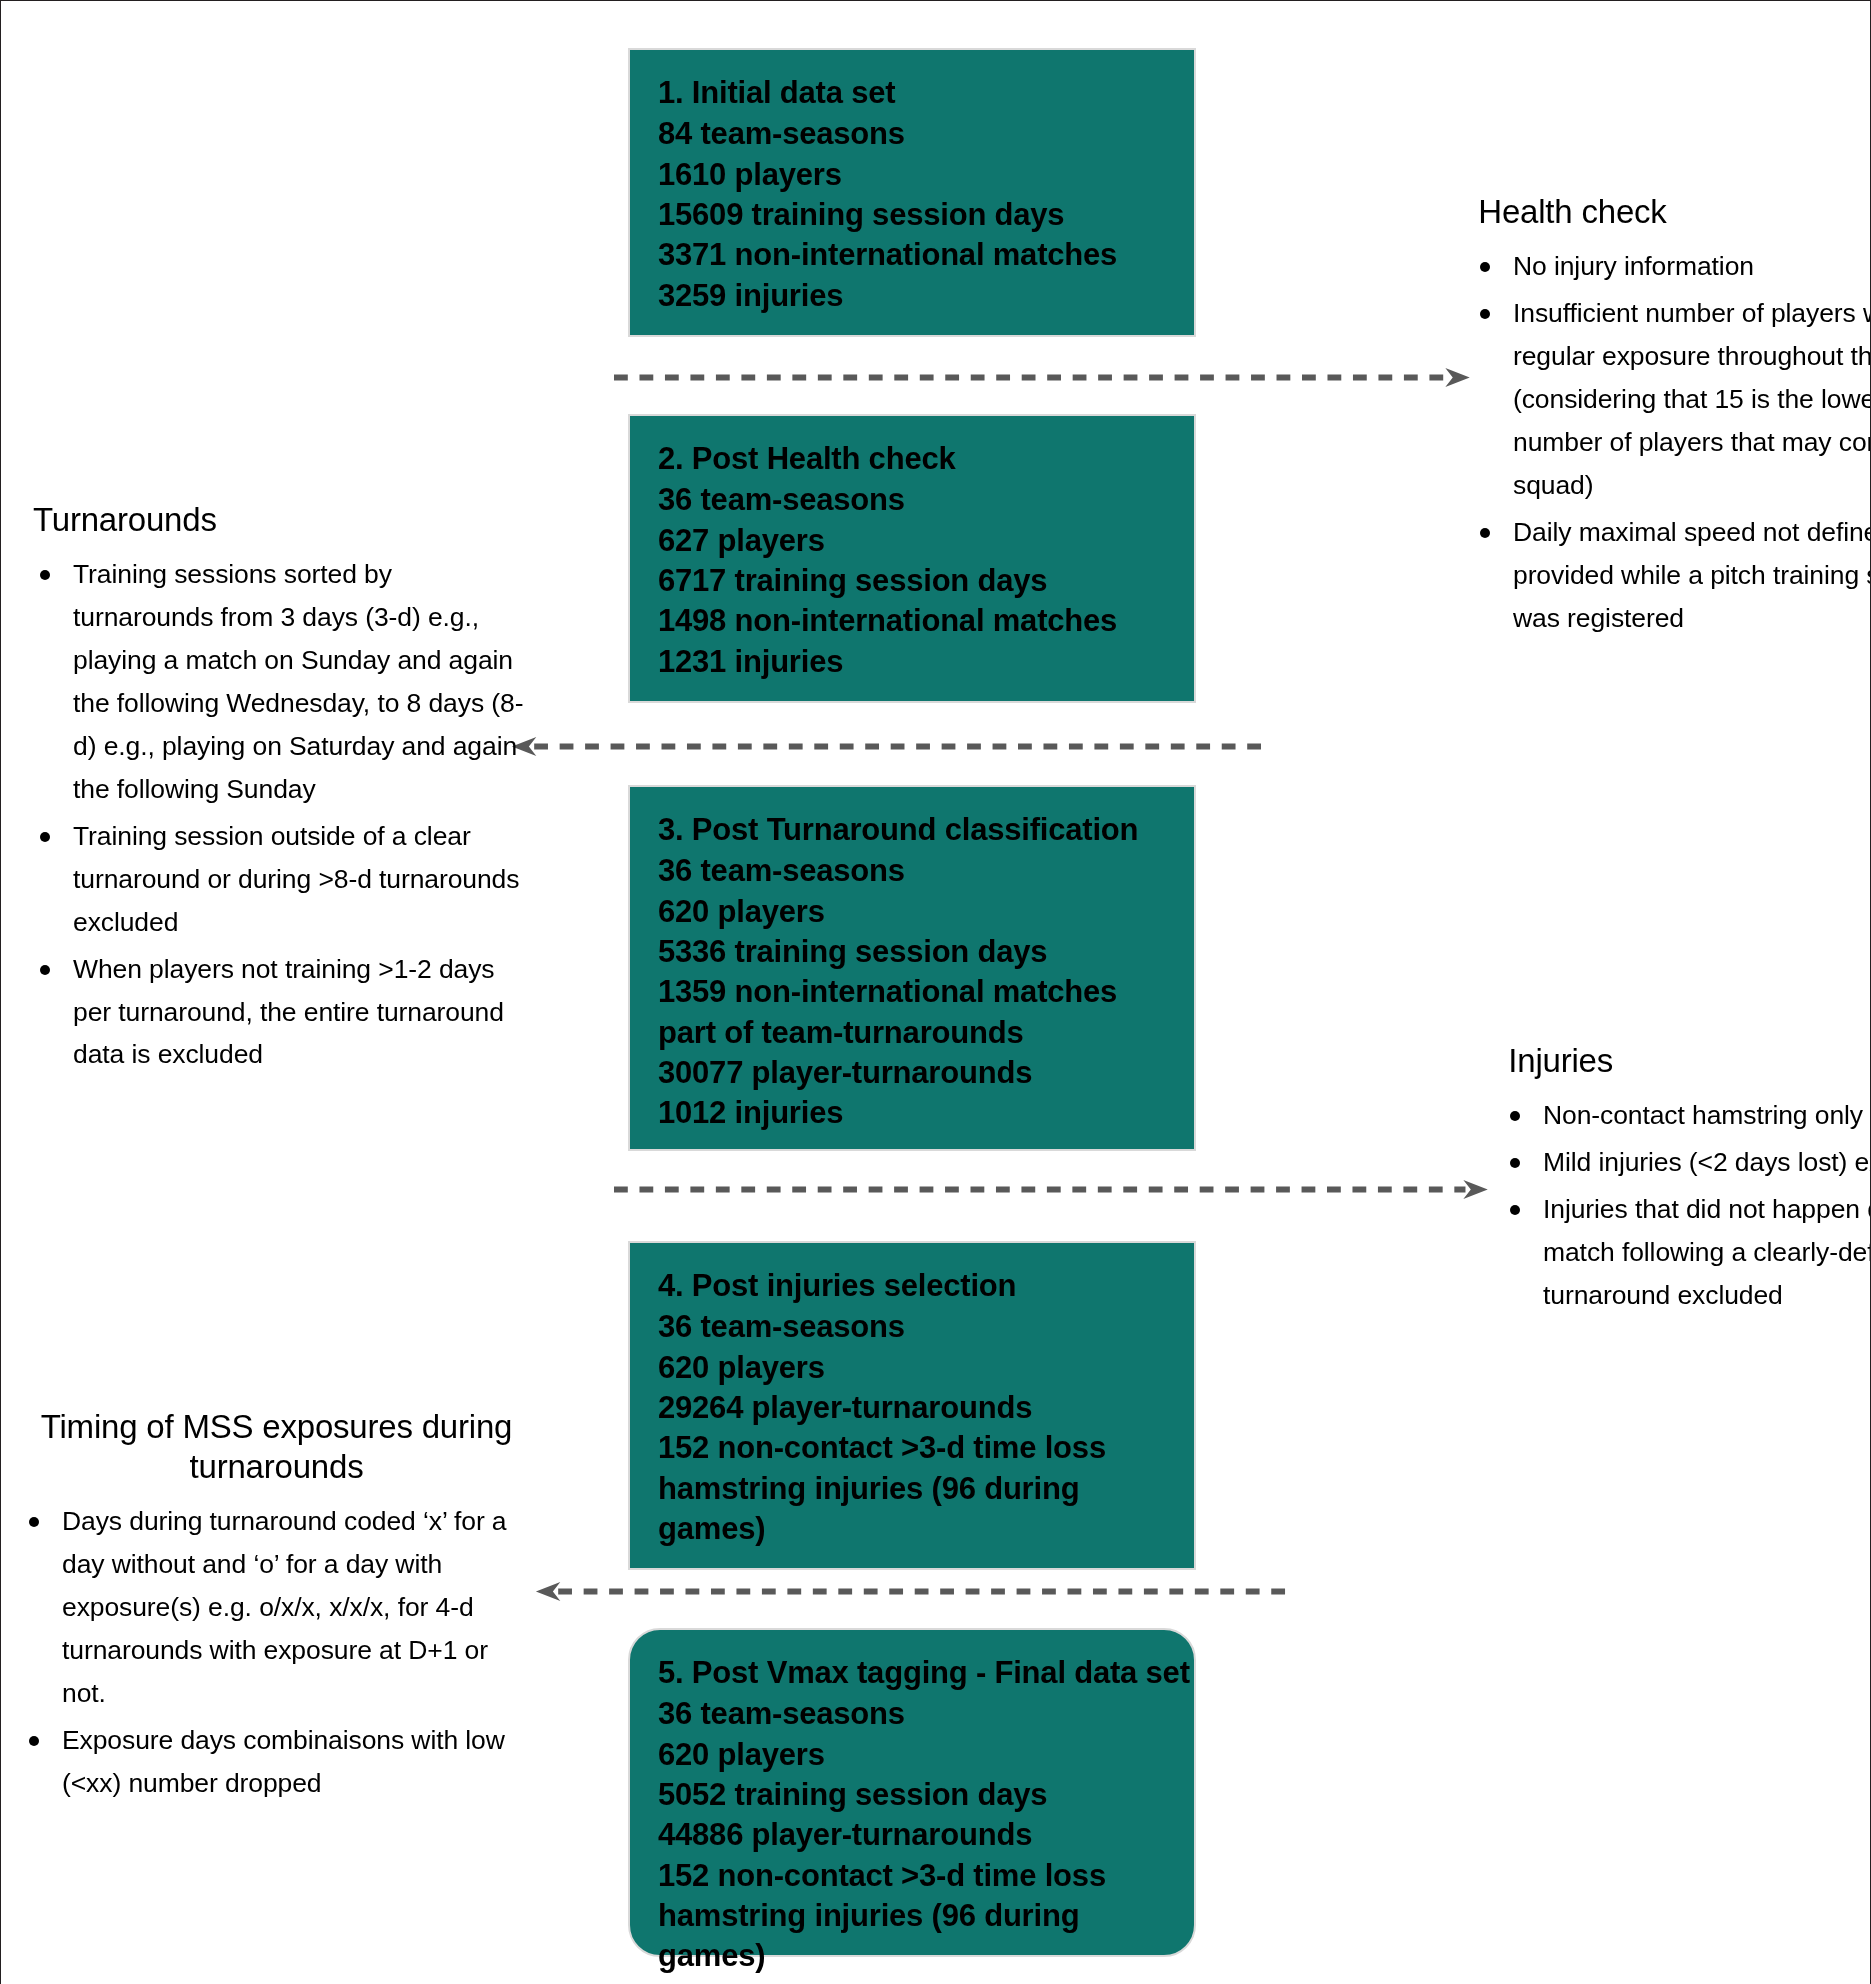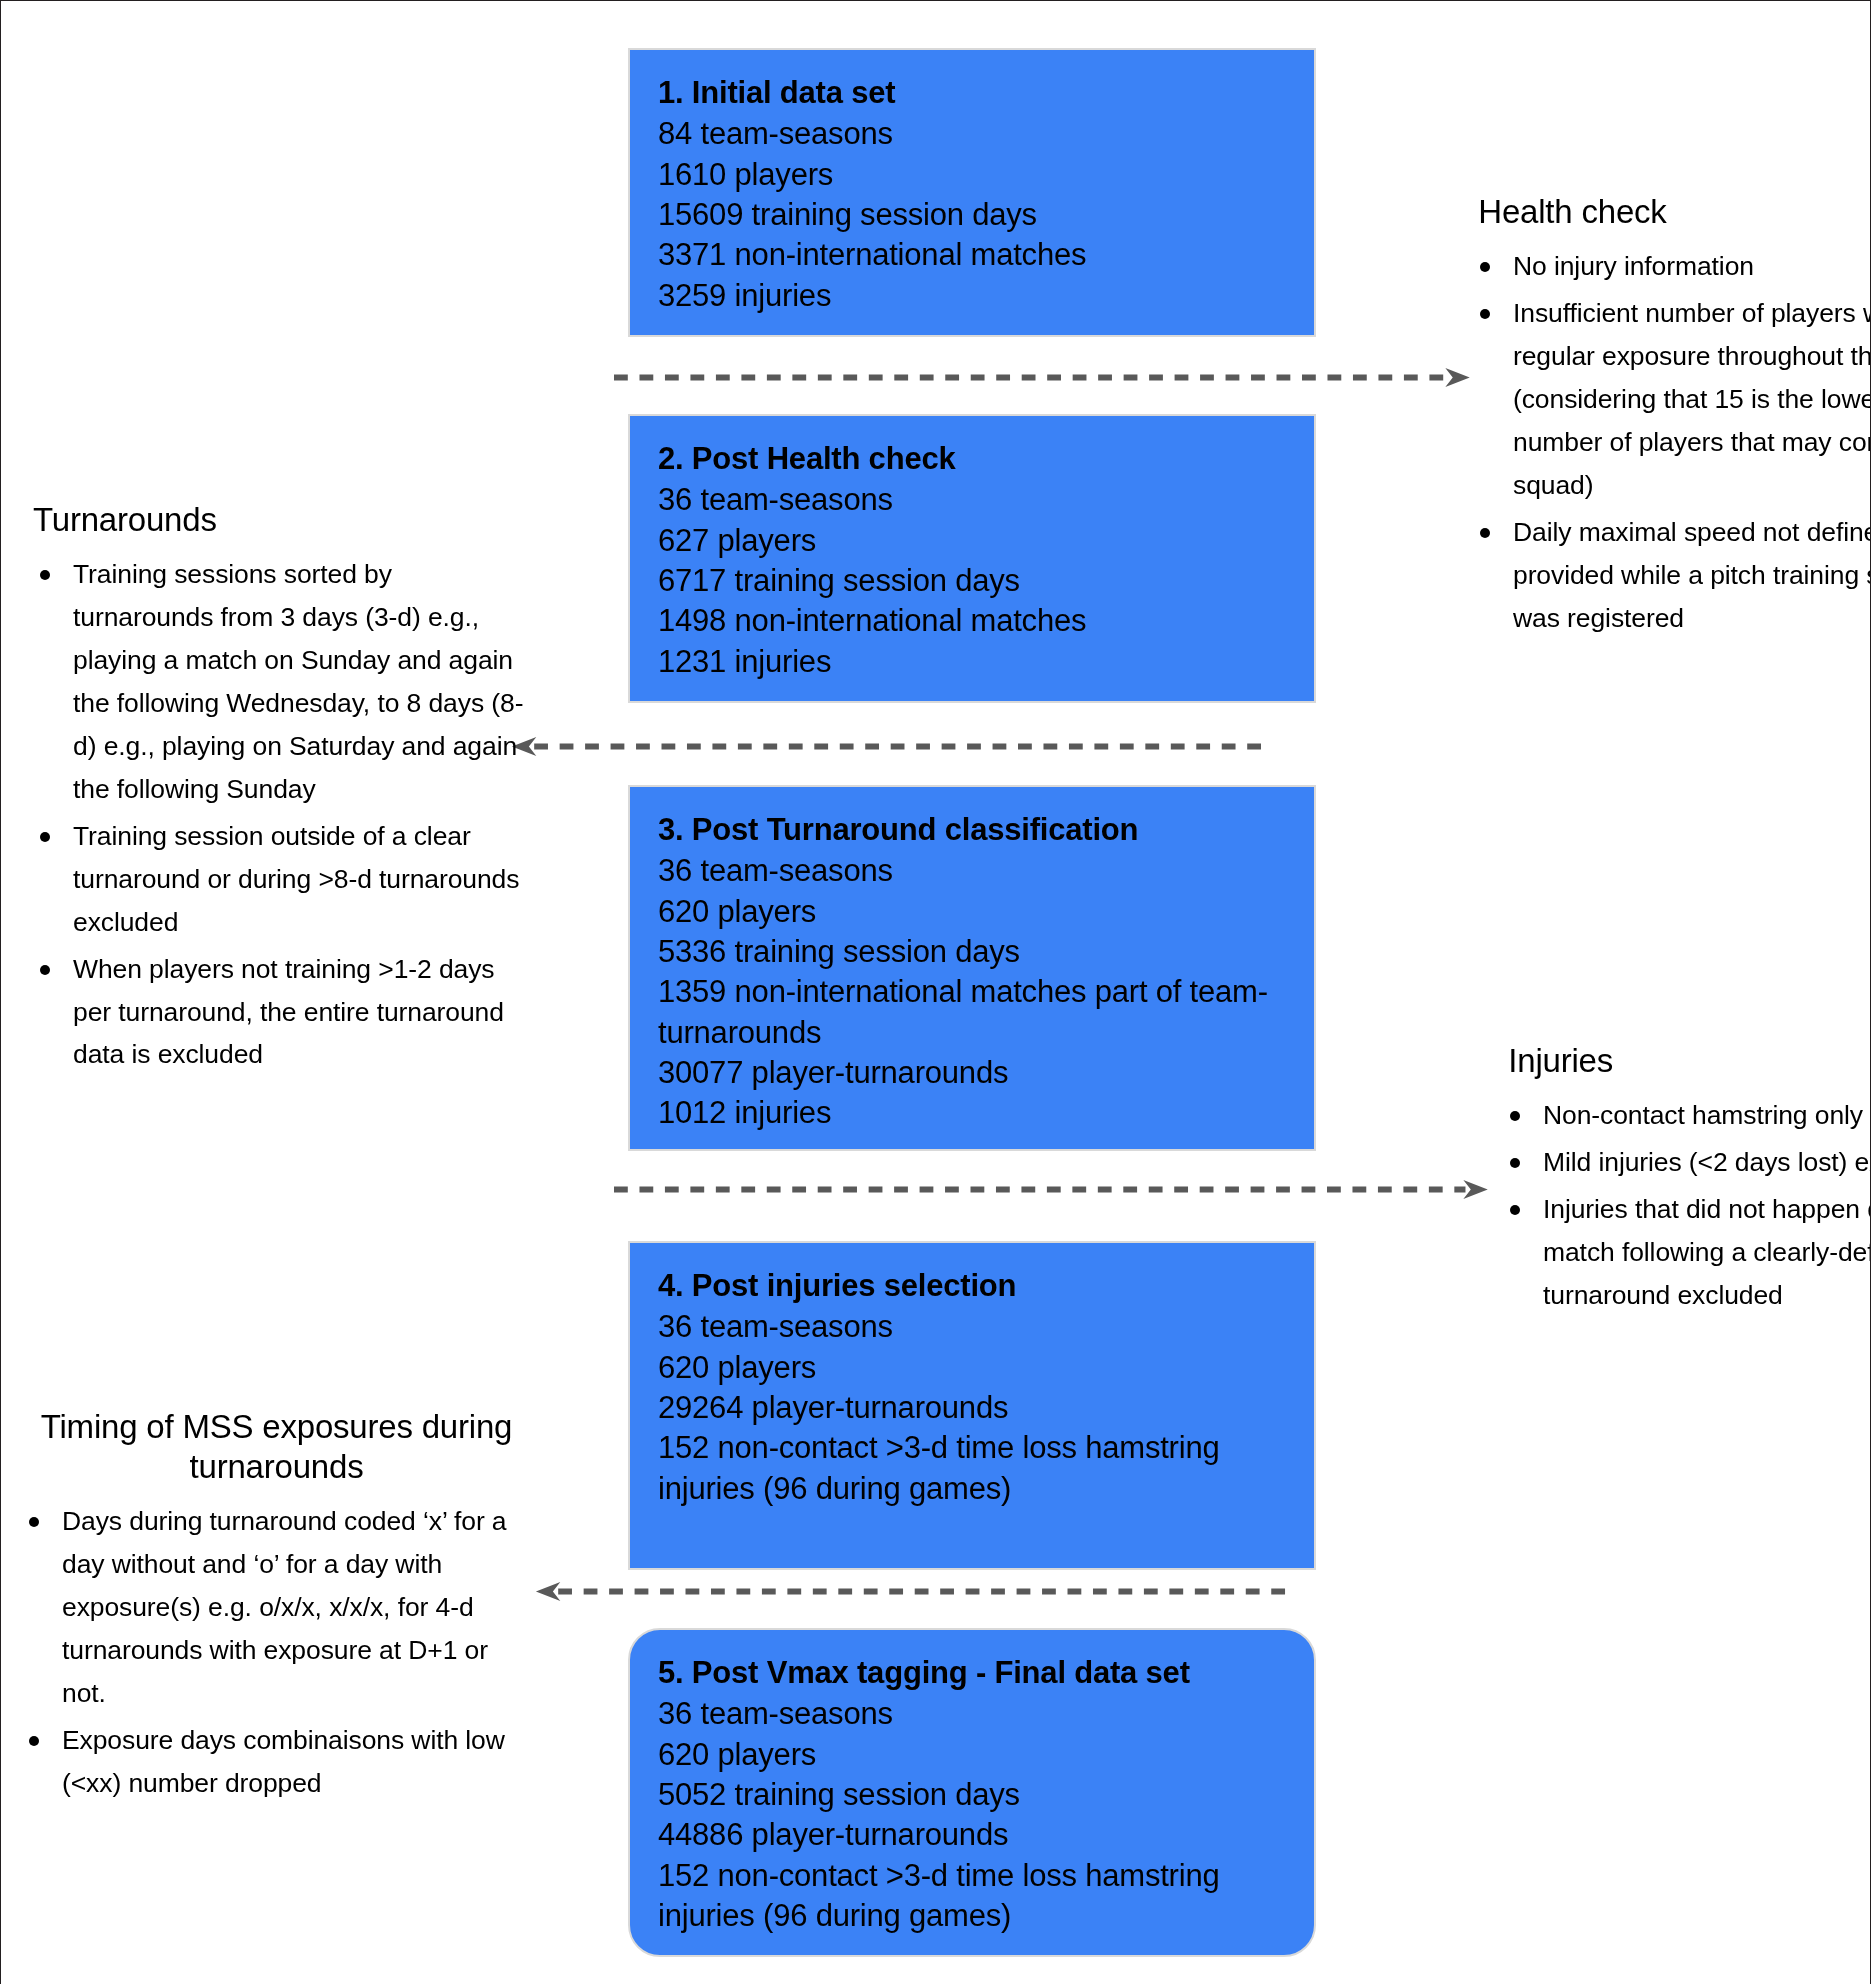--- a/index.html
+++ b/index.html
@@ -21,37 +21,37 @@
     background: #ffffff;
     box-sizing: border-box;
     border: 1.6px solid #231f20;
     overflow: hidden;
   }
 
   
   .flow-box {
     position: absolute;
     left: 627px;
-    width: 688px;
+    width: 568px;
     box-sizing: border-box;
     border: 2.1px solid #d9d9d9;
-    background: #3b82f6;
+    background: #0f766e;
     padding: 23px 28px 23px 28px;
   }
   .flow-box .box-title {
     font-size: 31px;
     font-weight: bold;
     line-height: 1.30;
     letter-spacing: -0.2px;
     margin: 0 0 1.1px 0;
     white-space: nowrap;
   }
   .flow-box .box-line {
     font-size: 31px;
-    font-weight: normal;
+    font-weight: bold;
     line-height: 1.30;
     letter-spacing: -0.2px;
     margin: 0;
   }
 
   #box-1 { top: 47px;   height: 289px; }
   #box-2 { top: 413px;  height: 289px; }
   #box-3 { top: 784px; height: 366px; }
   #box-4 { top: 1228px; height: 329px; margin-top: 12px; }
   #box-5 { top: 1627px; height: 329px; border-radius: 32px; }

